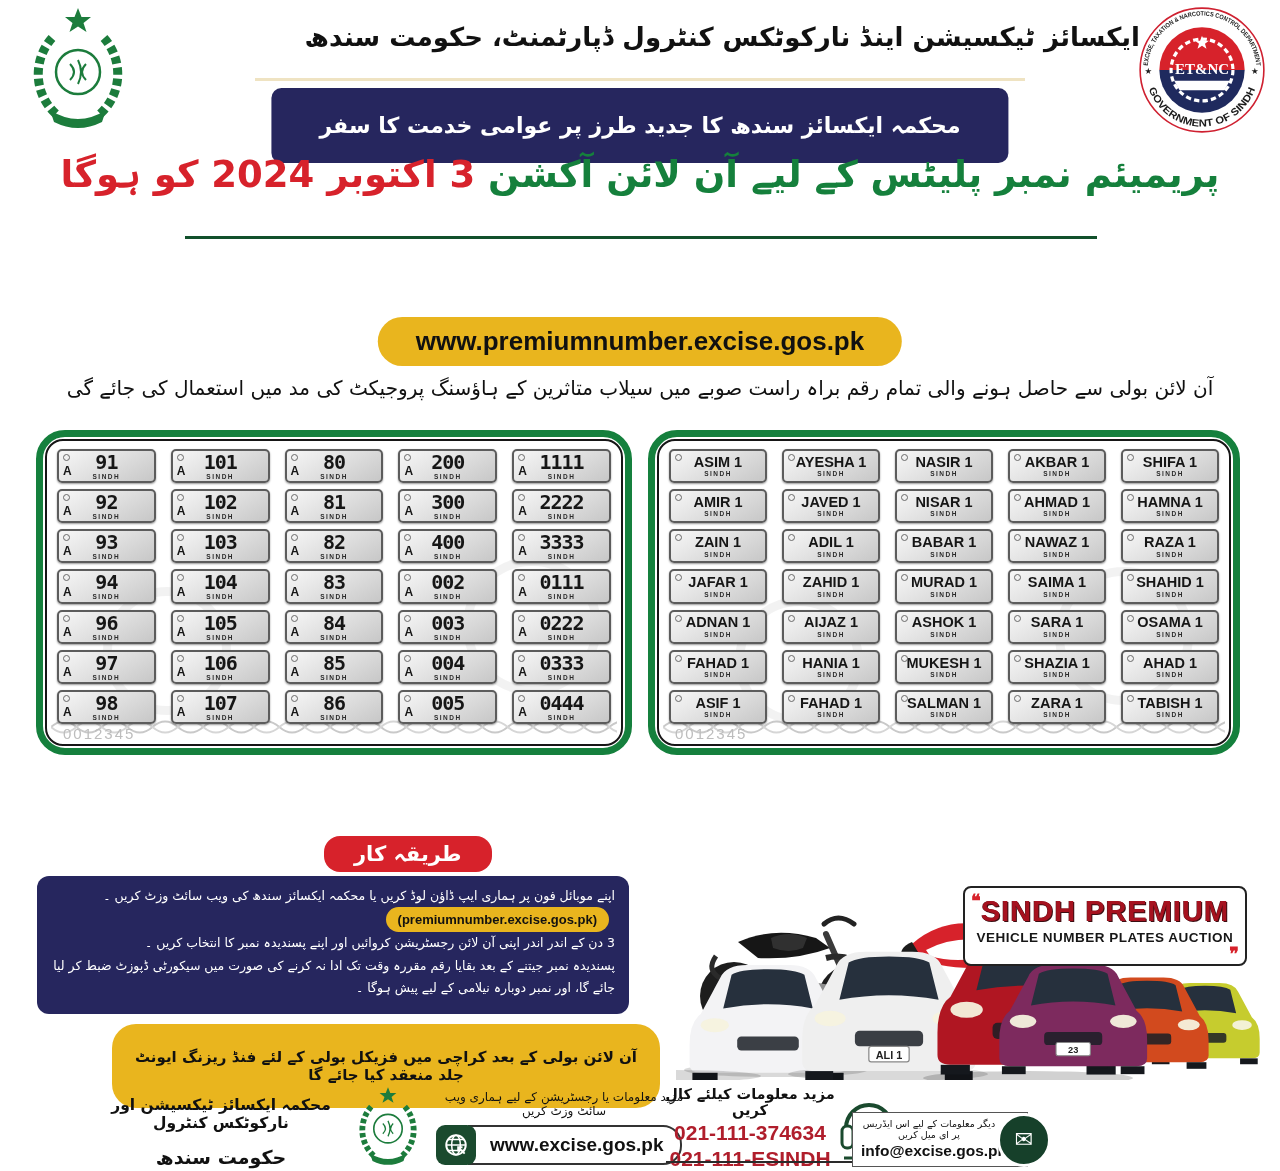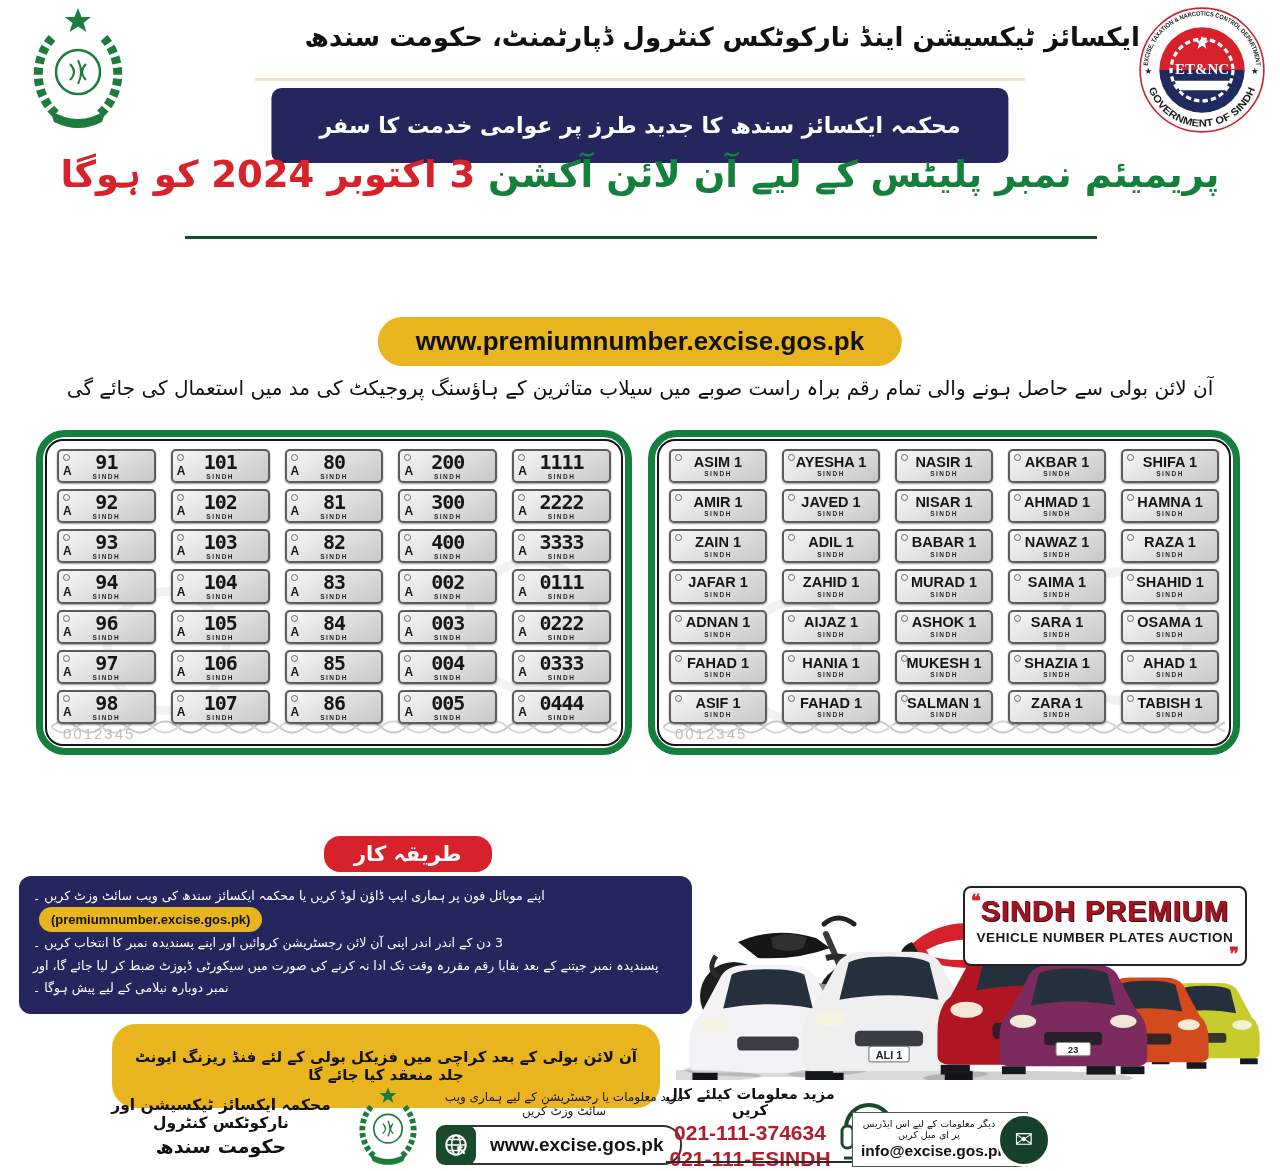--- a/index.html
+++ b/index.html
@@ -43,43 +43,43 @@
   .pprefix{position:absolute;left:4px;bottom:3px;font-family:"Liberation Sans",sans-serif;font-weight:bold;font-size:12px;color:#161616;}
   .pscrew{position:absolute;left:4px;top:3px;width:5px;height:5px;border:1.3px solid #6a6a6a;border-radius:50%;}
   .wm-circle{position:absolute;border:9px solid rgba(0,0,0,.05);border-radius:50%;z-index:1;}
   .panel-watermark{position:absolute;left:20px;bottom:6px;font-family:"Liberation Sans",sans-serif;
       font-size:15px;color:#bdbdbd;letter-spacing:2px;z-index:3;}
   .wave-svg{position:absolute;left:8px;right:8px;bottom:6px;height:26px;width:calc(100% - 16px);z-index:1;}
 
   
   .proc-badge{top:836px;left:324px;background:#d7222b;color:#fff;border-radius:16px;padding:6px 30px;
       font-size:21px;font-weight:bold;}
-  .navy-box{top:876px;left:19px;width:673px;height:138px;background:#26265e;border-radius:12px;
-      color:#fff;box-sizing:border-box;padding:9px 14px;text-align:left;}
+  .navy-box{top:876px;left:37px;width:592px;height:138px;background:#26265e;border-radius:12px;
+      color:#fff;box-sizing:border-box;padding:9px 14px;text-align:right;}
   .step-line{font-size:12.5px;line-height:1.78;}
   .step-pill{display:inline-block;direction:ltr;unicode-bidi:embed;background:#e9b51e;color:#111;
       font-family:"Liberation Sans",sans-serif;font-weight:bold;font-size:13px;border-radius:13px;
       padding:1px 12px;margin:0 6px;vertical-align:middle;}
   .yellow-note{top:1024px;left:112px;width:548px;background:#e9b51e;border-radius:24px;padding:24px 8px;
       text-align:center;font-size:15px;font-weight:bold;color:#111;box-sizing:border-box;}
 
   
   .vehicles{left:676px;top:846px;width:604px;height:234px;}
   .banner{left:963px;top:886px;width:284px;height:80px;background:#fff;border:2px solid #222;border-radius:8px;
       box-sizing:border-box;text-align:center;padding-top:9px;z-index:5;}
   .banner-title{font-family:"Liberation Sans",sans-serif;font-weight:bold;font-size:29px;letter-spacing:1px;
       color:#a6121f;text-shadow:1px 1px 0 #3a0d12, -0.5px -0.5px 0 #5c1a1f;line-height:1;}
   .banner-sub{font-family:"Liberation Sans",sans-serif;font-weight:bold;font-size:13.5px;color:#161616;
       letter-spacing:0.5px;margin-top:4px;}
   .quote{position:absolute;color:#d7222b;font-size:18px;font-weight:bold;font-family:"DejaVu Serif",serif;}
   .quote.tl{left:6px;top:2px;} .quote.br{right:6px;bottom:0px;}
 
   
   .footer-dept{left:96px;top:1096px;width:250px;text-align:center;font-weight:bold;color:#111;}
-  .footer-dept .l1{font-size:15.5px;} .footer-dept .l2{font-size:19px;margin-top:3px;}
+  .footer-dept .l1{font-size:15.5px;} .footer-dept .l2{font-size:19px;margin-top:14px;}
   .emblem-small{left:350px;top:1086px;width:76px;height:84px;}
   .footer-web{left:436px;top:1090px;width:256px;text-align:center;}
   .footer-web .note{font-size:12px;color:#111;}
   .web-pill-row{display:flex;align-items:center;margin-top:7px;}
   .globe-box{width:40px;height:40px;background:#1a4a2e;border-radius:9px;display:flex;align-items:center;
       justify-content:center;flex:0 0 auto;z-index:2;}
   .web-pill{margin-left:-8px;background:#fff;border:2px solid #333;border-radius:0 19px 19px 0;
       padding:7px 16px 7px 20px;font-family:"Liberation Sans",sans-serif;font-weight:bold;font-size:19px;color:#111;white-space:nowrap;}
   .footer-call{left:660px;top:1086px;width:180px;text-align:center;}
   .footer-call .note{font-size:14.5px;font-weight:bold;color:#111;}

